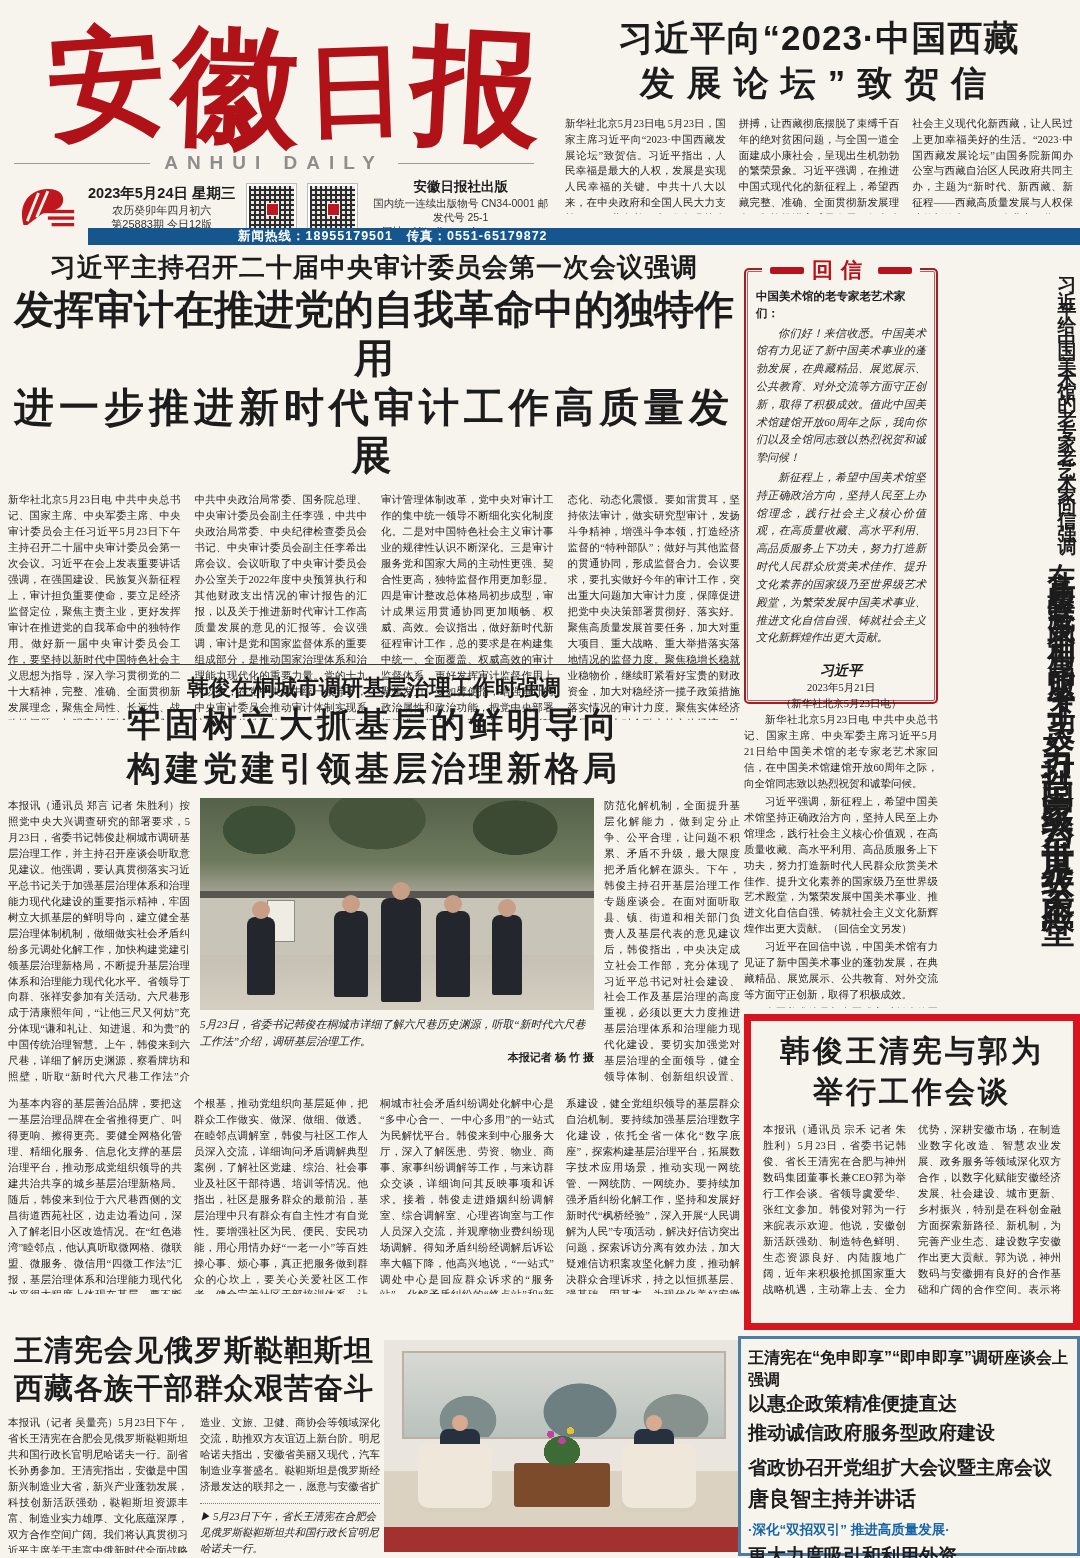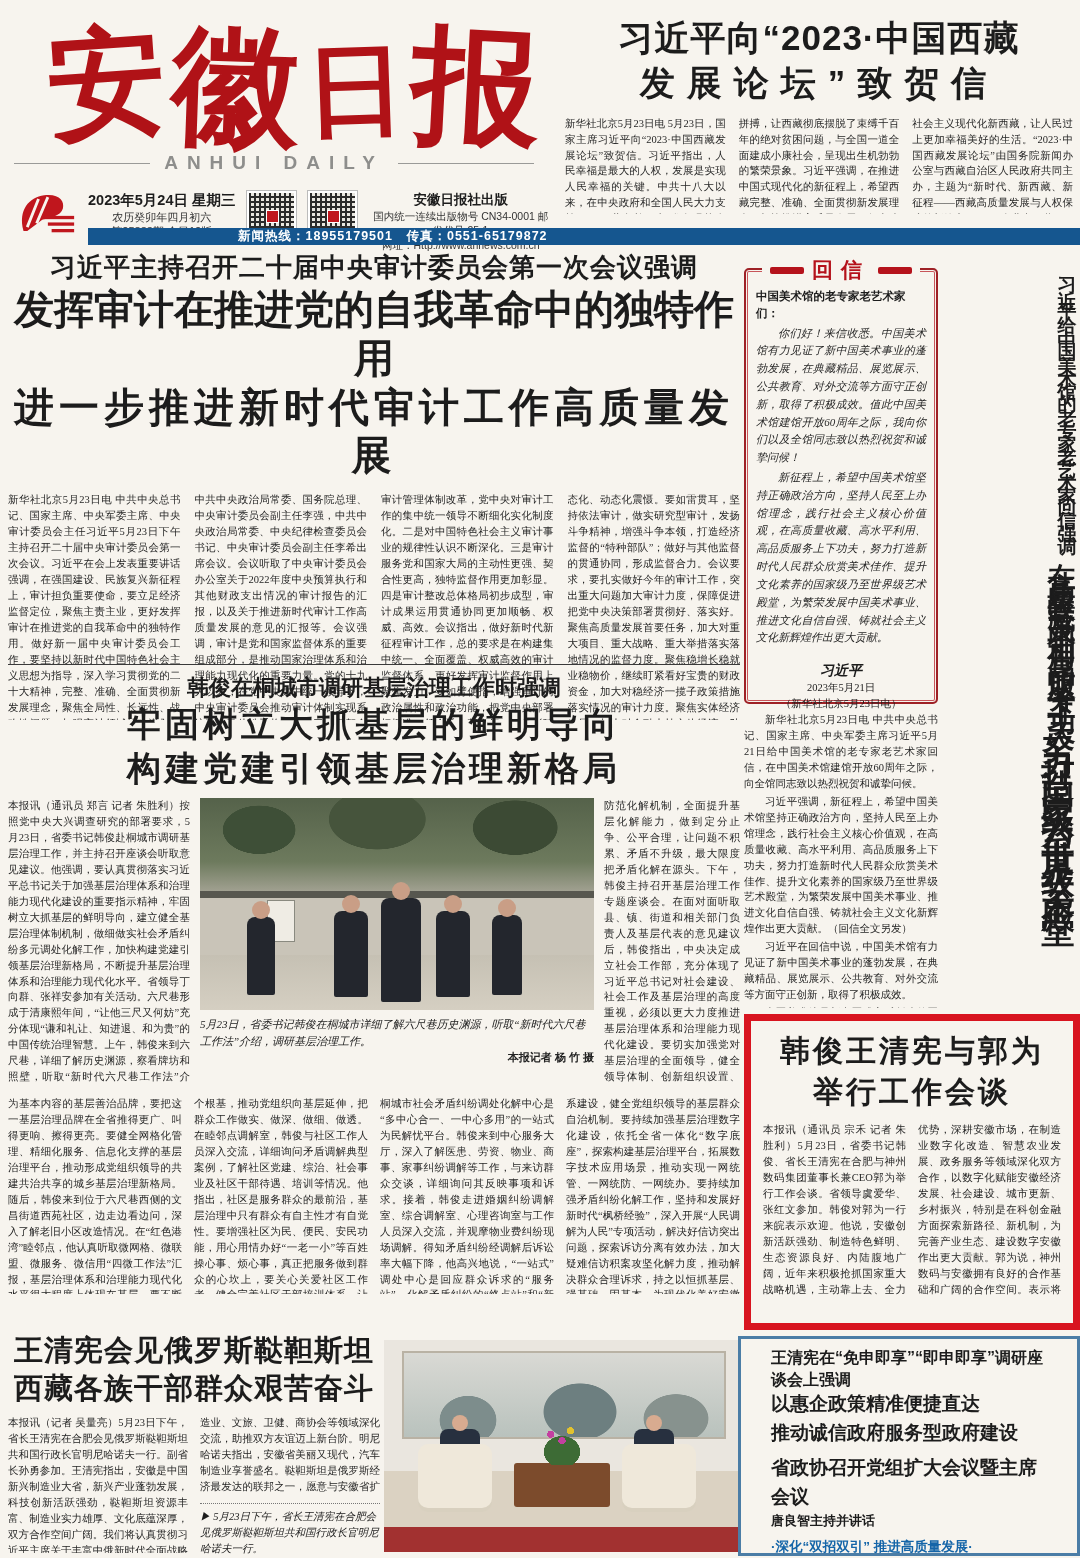--- a/index.html
+++ b/index.html
@@ -14,22 +14,22 @@
   .calligraphy{position:absolute;left:48px;top:-6px;width:492px;height:158px;display:flex;
                justify-content:space-between;align-items:flex-end;color:#b01217;font-weight:bold;}
   .calligraphy span{display:inline-block;line-height:1;}
   .cal-c0{font-size:118px;transform:rotate(-4deg) translateY(-8px);}
   .cal-c1{font-size:128px;transform:rotate(2deg);}
   .cal-c2{font-size:100px;transform:rotate(-2deg) translateY(-10px);}
   .cal-c3{font-size:128px;transform:rotate(3deg);}
   .en-row{position:absolute;left:14px;top:152px;width:520px;display:flex;align-items:center;gap:14px;}
   .en-row .line{flex:1;height:1px;background:#9a9a98;}
   .en-name{color:#8e8e8c;font-weight:bold;letter-spacing:9px;font-size:19px;}
-  .info-row{position:absolute;left:16px;top:191px;width:536px;height:48px;display:flex;
-            gap:12px;}
+  .info-row{position:absolute;left:16px;top:184px;width:536px;height:48px;display:flex;
+            align-items:center;gap:12px;}
   .date-block{text-align:center;line-height:1.3;}
   .date-1{font-weight:bold;font-size:14.5px;}
   .date-2,.date-3{font-size:11px;color:#333;}
   .qr{width:45px;height:45px;border:2px solid #fff;outline:1px solid #bbb;position:relative;
       background:
         repeating-linear-gradient(0deg,#2b2b2b 0 2px,transparent 2px 5px),
         repeating-linear-gradient(90deg,#2b2b2b 0 2px,#e9e7e0 2px 5px);}
   .qr::after{content:"";position:absolute;left:17px;top:17px;width:11px;height:11px;background:#c0161d;border:1px solid #fff;}
   .pub-block{text-align:center;line-height:1.35;flex:1;}
   .pub-1{font-weight:bold;font-size:13.5px;}
@@ -138,24 +138,24 @@
       background:#7c4b2c;border-radius:3px;}
   .mp-flowers{position:absolute;left:50%;top:38%;transform:translateX(-50%);width:56px;height:44px;
       background:
         radial-gradient(6px 6px at 30% 30%,#c33fa0 60%,transparent 61%),
         radial-gradient(6px 6px at 65% 22%,#e2c22e 60%,transparent 61%),
         radial-gradient(6px 6px at 50% 45%,#c33fa0 60%,transparent 61%),
         radial-gradient(30px 26px at 50% 70%,#3d6b35 60%,transparent 61%);}
 
   
   .indexbox{position:absolute;left:738px;top:1336px;width:342px;height:220px;border:3px solid #4b7da6;
-            box-sizing:border-box;padding:8px 30px;font-family:"Liberation Sans",sans-serif;}
+            box-sizing:border-box;padding:8px 7px;font-family:"Liberation Sans",sans-serif;}
   .ix-kicker{font-weight:bold;font-size:16px;line-height:1.35;}
   .ix-big{font-weight:bold;font-size:19px;line-height:1.5;}
-  .ix-sub{font-weight:bold;font-size:13px;line-height:1.5;}
+  .ix-sub{font-weight:bold;font-size:21px;line-height:1.5;}
   .ix-series{color:#1565a8;font-weight:bold;font-size:13.5px;line-height:1.7;}
 </style>
 </head>
 <body>
 
 <div class="page">
 
   <div class="masthead-left">
     <div class="calligraphy">
       <span class="cal-c0">安</span>

